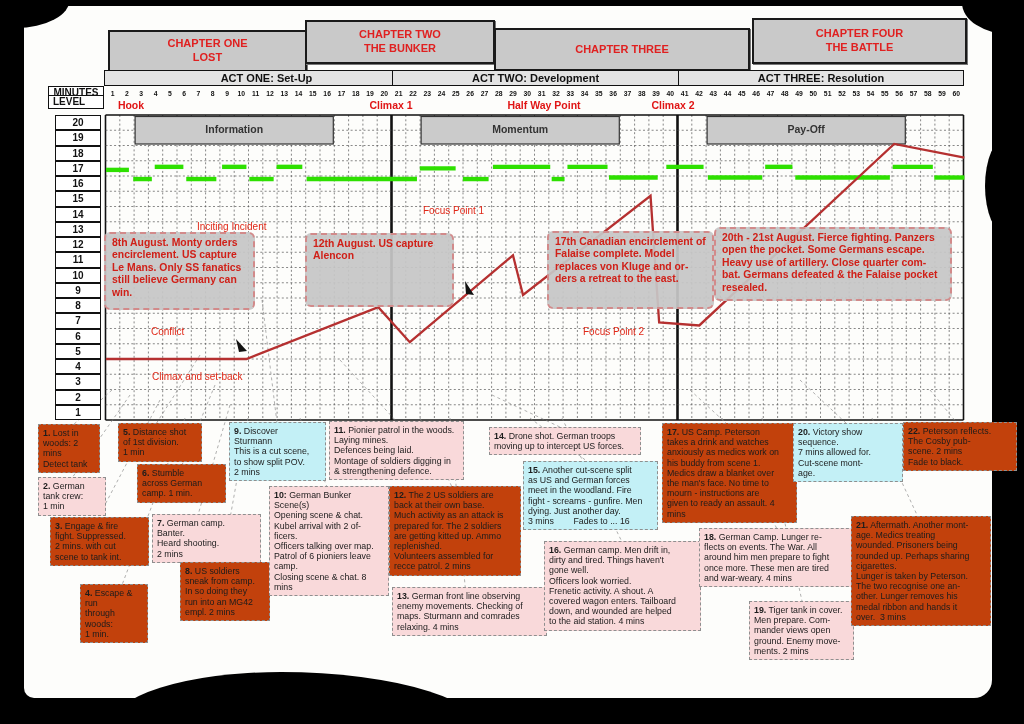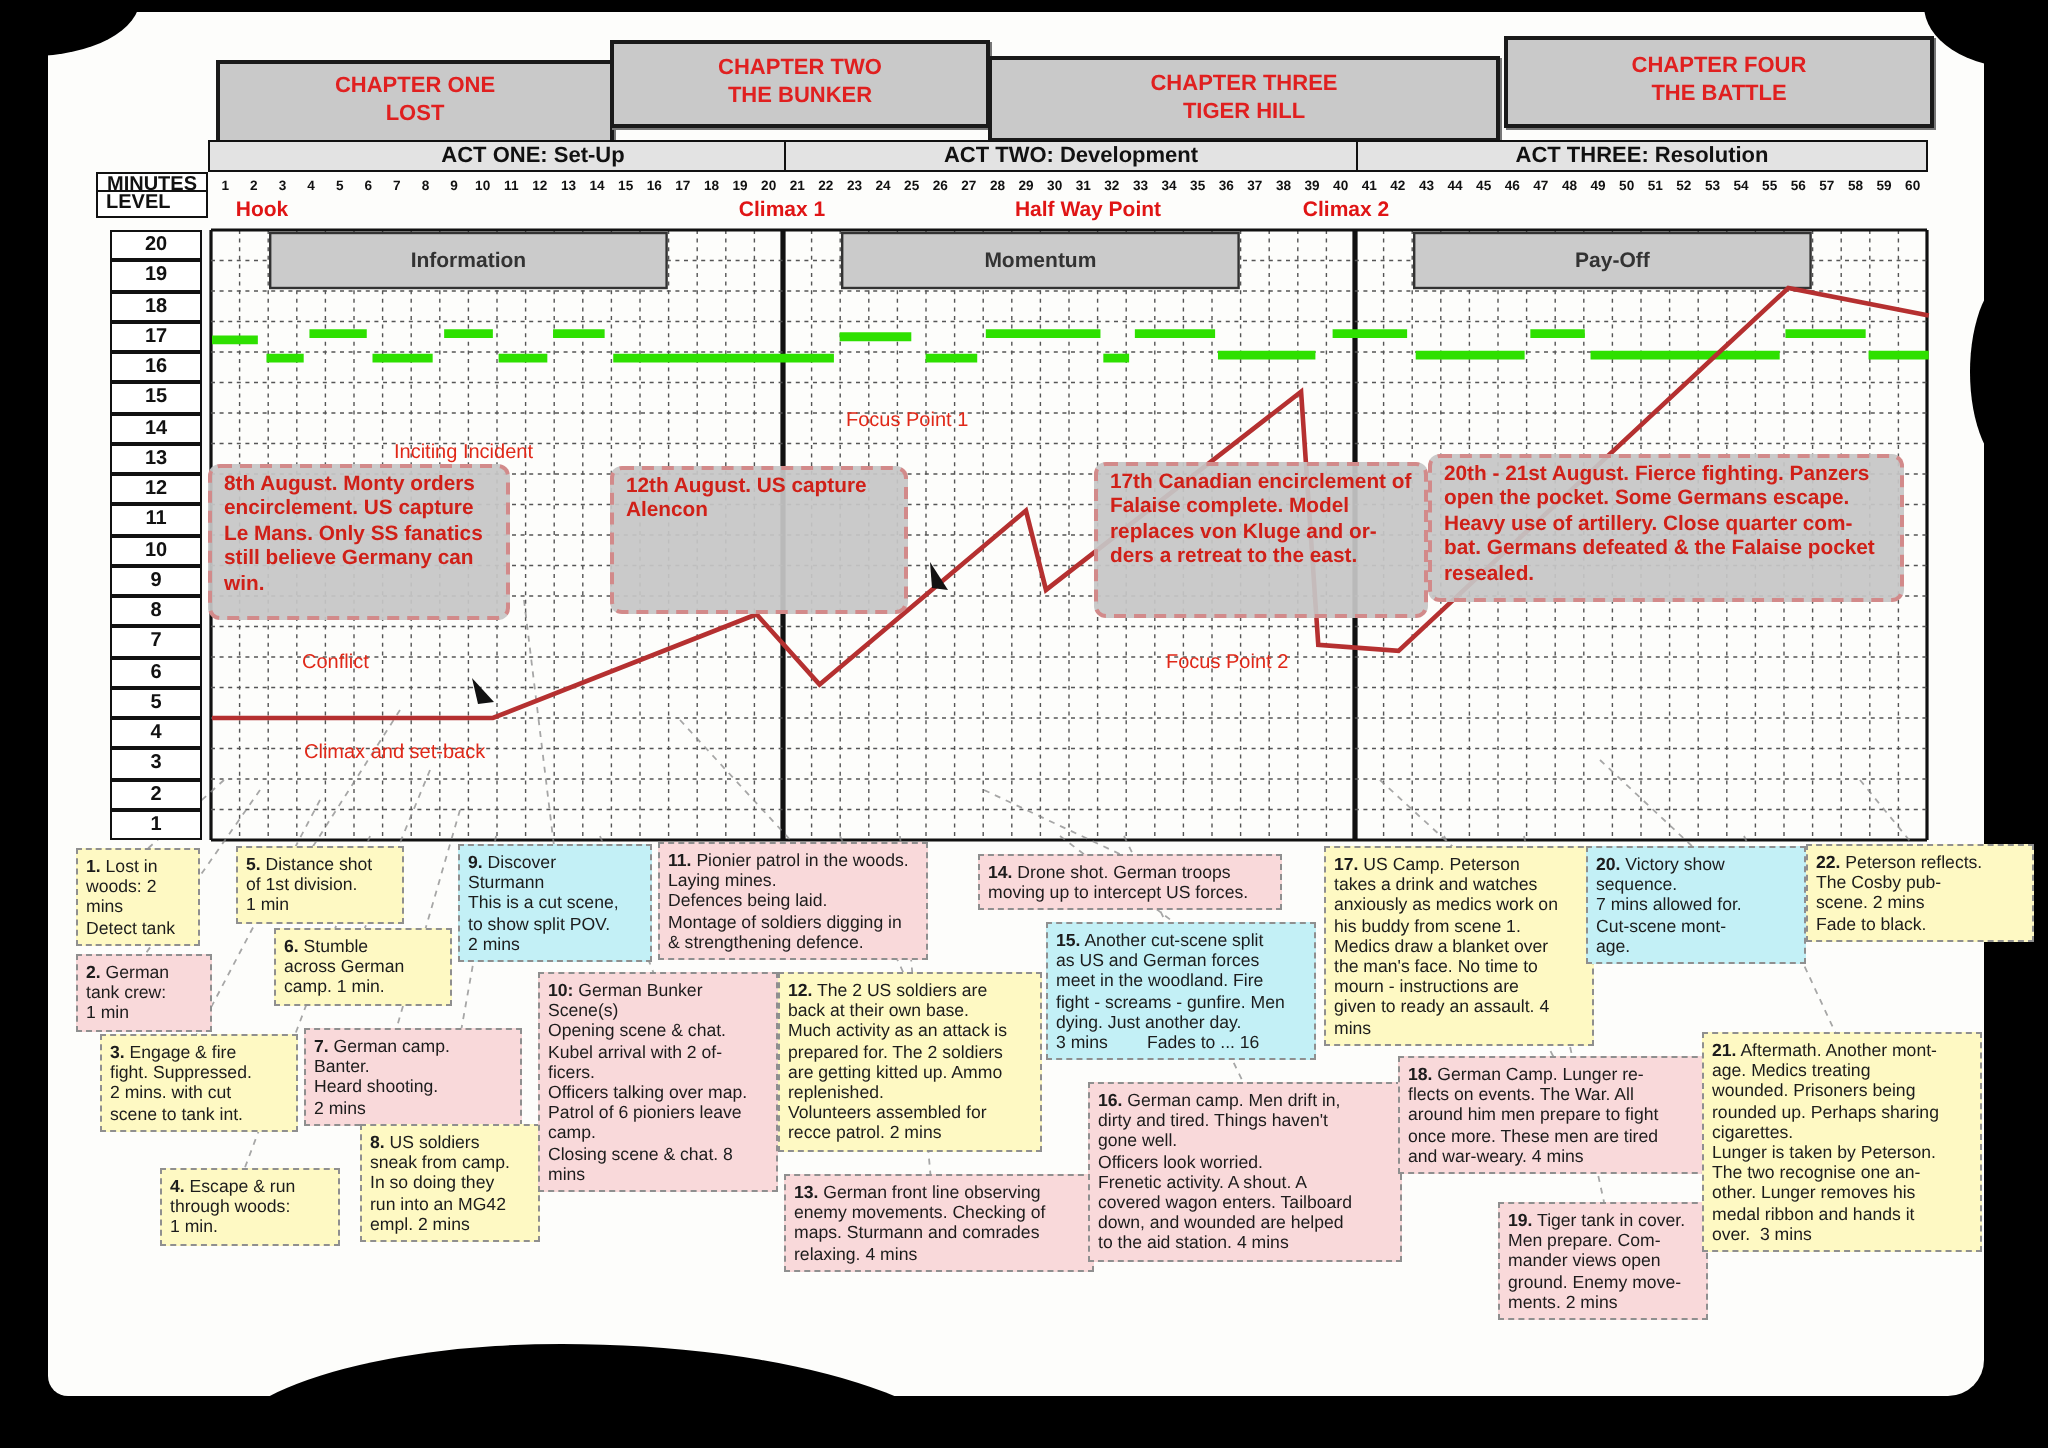--- a/index.html
+++ b/index.html
@@ -22,21 +22,21 @@
        color:#111;text-align:center;box-sizing:border-box;}
   .beat{position:absolute;color:#e01515;font-weight:bold;font-size:10.5px;white-space:nowrap;
         transform:translateX(-50%);top:99px;}
   .datebox{position:absolute;background:rgba(198,198,198,0.93);border:2px dashed #d28a8a;
            border-radius:6px;color:#d02018;font-weight:bold;font-size:10.4px;line-height:1.2;
            padding:3px 6px;box-sizing:border-box;}
   .redlbl{position:absolute;color:#e02818;font-size:10px;white-space:nowrap;}
   .note{position:absolute;border:1.2px dashed #8f8f8f;font-size:8.8px;line-height:1.16;color:#1c1c1c;
         padding:3px 4px;box-sizing:border-box;white-space:pre-wrap;}
   .note b{font-weight:bold;}
-  .note.american{background:#fef9c3;}
+  .note.american{background:#c2410c;}
   .note.german{background:#f9d9da;}
   .note.split{background:#c3f0f6;}
   .legend{position:absolute;background:#fff;border:3px solid #c22016;padding:4px 5px;
           display:flex;flex-direction:column;gap:3px;box-sizing:border-box;}
   .legend .row{color:#e02020;font-weight:bold;font-size:10.5px;text-align:center;
                padding:2px 8px;white-space:nowrap;}
 </style>
 </head>
 <body>
 
@@ -192,21 +192,20 @@
       <div class="chapter" style="left: 108px; top: 30px; width: 195px; height: 38px;">
         <span>CHAPTER ONE</span>
         <span>LOST</span>
       </div>
       <div class="chapter" style="left: 305px; top: 20px; width: 186px; height: 40px;">
         <span>CHAPTER TWO</span>
         <span>THE BUNKER</span>
       </div>
       <div class="chapter" style="left: 494px; top: 28px; width: 252px; height: 39px;">
         <span>CHAPTER THREE</span>
-        <span>TIGER HILL</span>
       </div>
       <div class="chapter" style="left: 752px; top: 18px; width: 211px; height: 42px;">
         <span>CHAPTER FOUR</span>
         <span>THE BATTLE</span>
       </div>
     </div>
   <div id="acts">
       <div class="act" style="left: 104px; top: 70px; width: 325px; height: 16px;">ACT ONE: Set-Up</div>
       <div class="act" style="left: 392px; top: 70px; width: 287px; height: 16px;">ACT TWO: Development</div>
       <div class="act" style="left: 678px; top: 70px; width: 286px; height: 16px;">ACT THREE: Resolution</div>
@@ -322,21 +321,21 @@
       <div class="note american" style="left: 38px; top: 424px; width: 62px;"><b>1.</b><span> Lost in
 woods: 2 mins
 Detect tank</span></div>
       <div class="note german" style="left: 38px; top: 477px; width: 68px;"><b>2.</b><span> German
 tank crew:
 1 min</span></div>
       <div class="note american" style="left: 50px; top: 517px; width: 99px;"><b>3.</b><span> Engage &amp; fire
 fight. Suppressed.
 2 mins. with cut
 scene to tank int.</span></div>
-      <div class="note american" style="left: 80px; top: 584px; width: 90px;"><b>4.</b><span> Escape &amp; run
+      <div class="note american" style="left: 80px; top: 584px; width: 68px;"><b>4.</b><span> Escape &amp; run
 through woods:
 1 min.</span></div>
       <div class="note american" style="left: 118px; top: 423px; width: 84px;"><b>5.</b><span> Distance shot
 of 1st division.
 1 min</span></div>
       <div class="note american" style="left: 137px; top: 464px; width: 89px;"><b>6.</b><span> Stumble
 across German
 camp. 1 min.</span></div>
       <div class="note german" style="left: 152px; top: 514px; width: 109px;"><b>7.</b><span> German camp.
 Banter.

